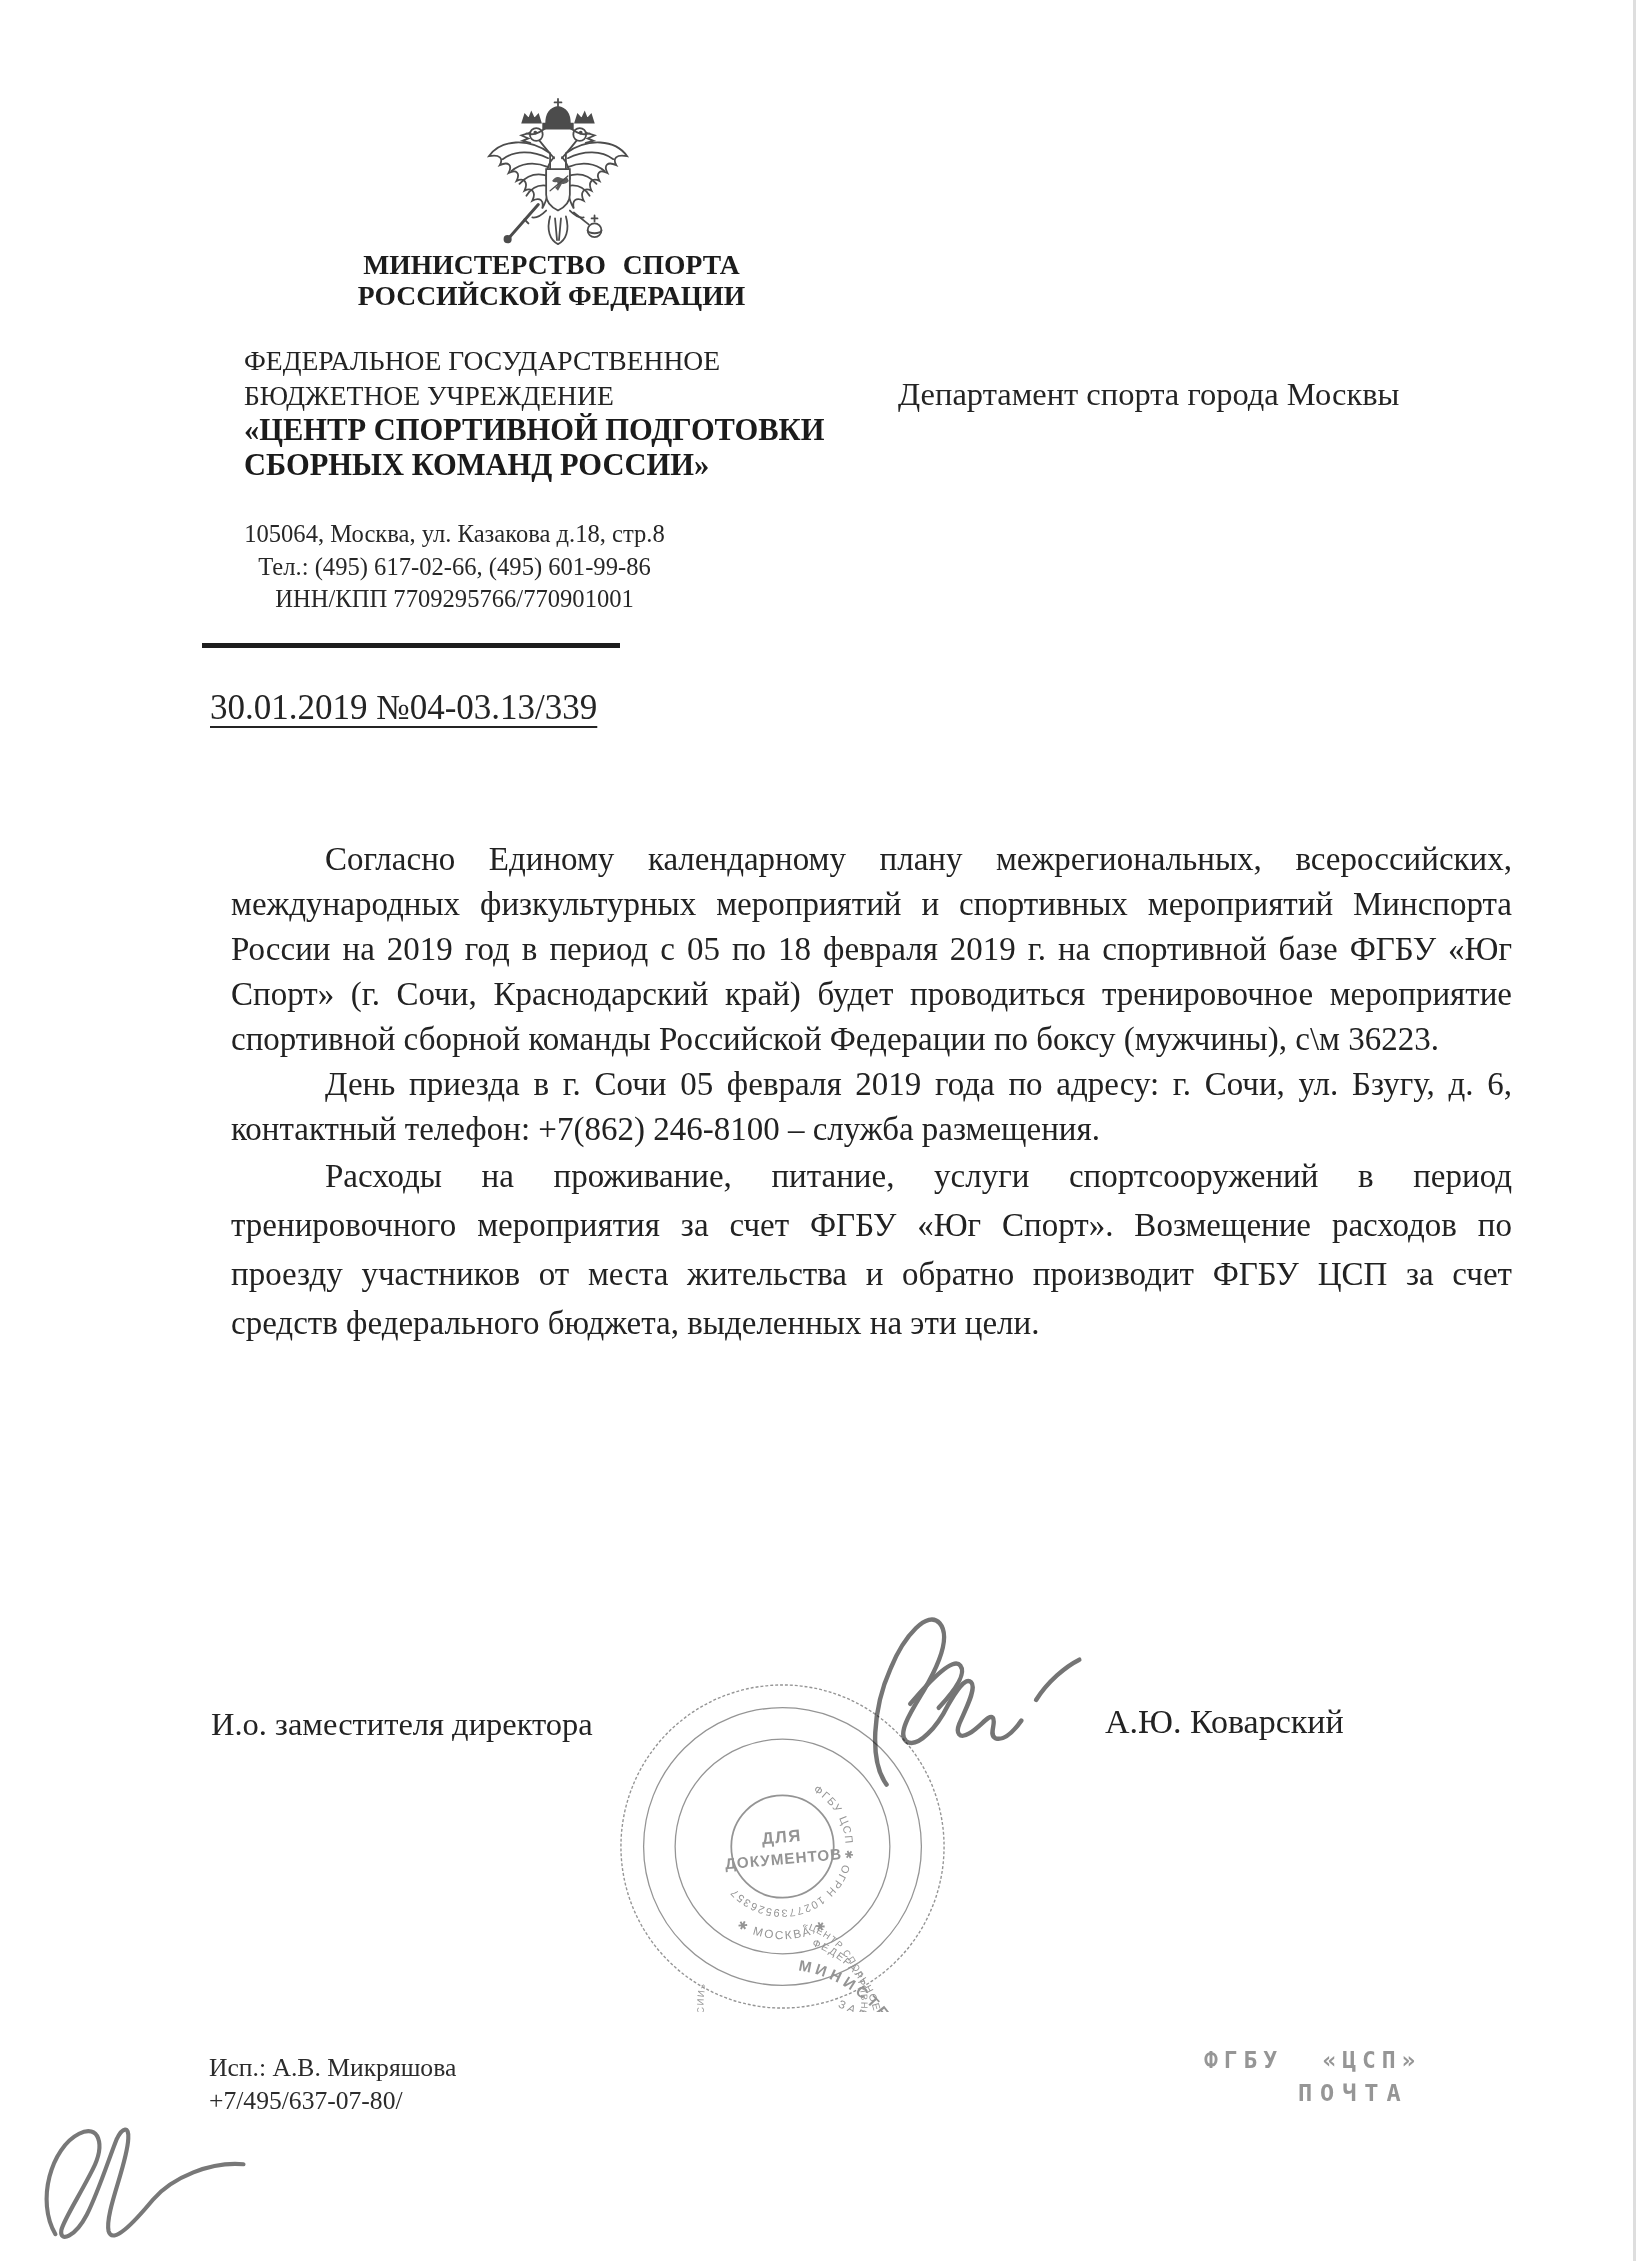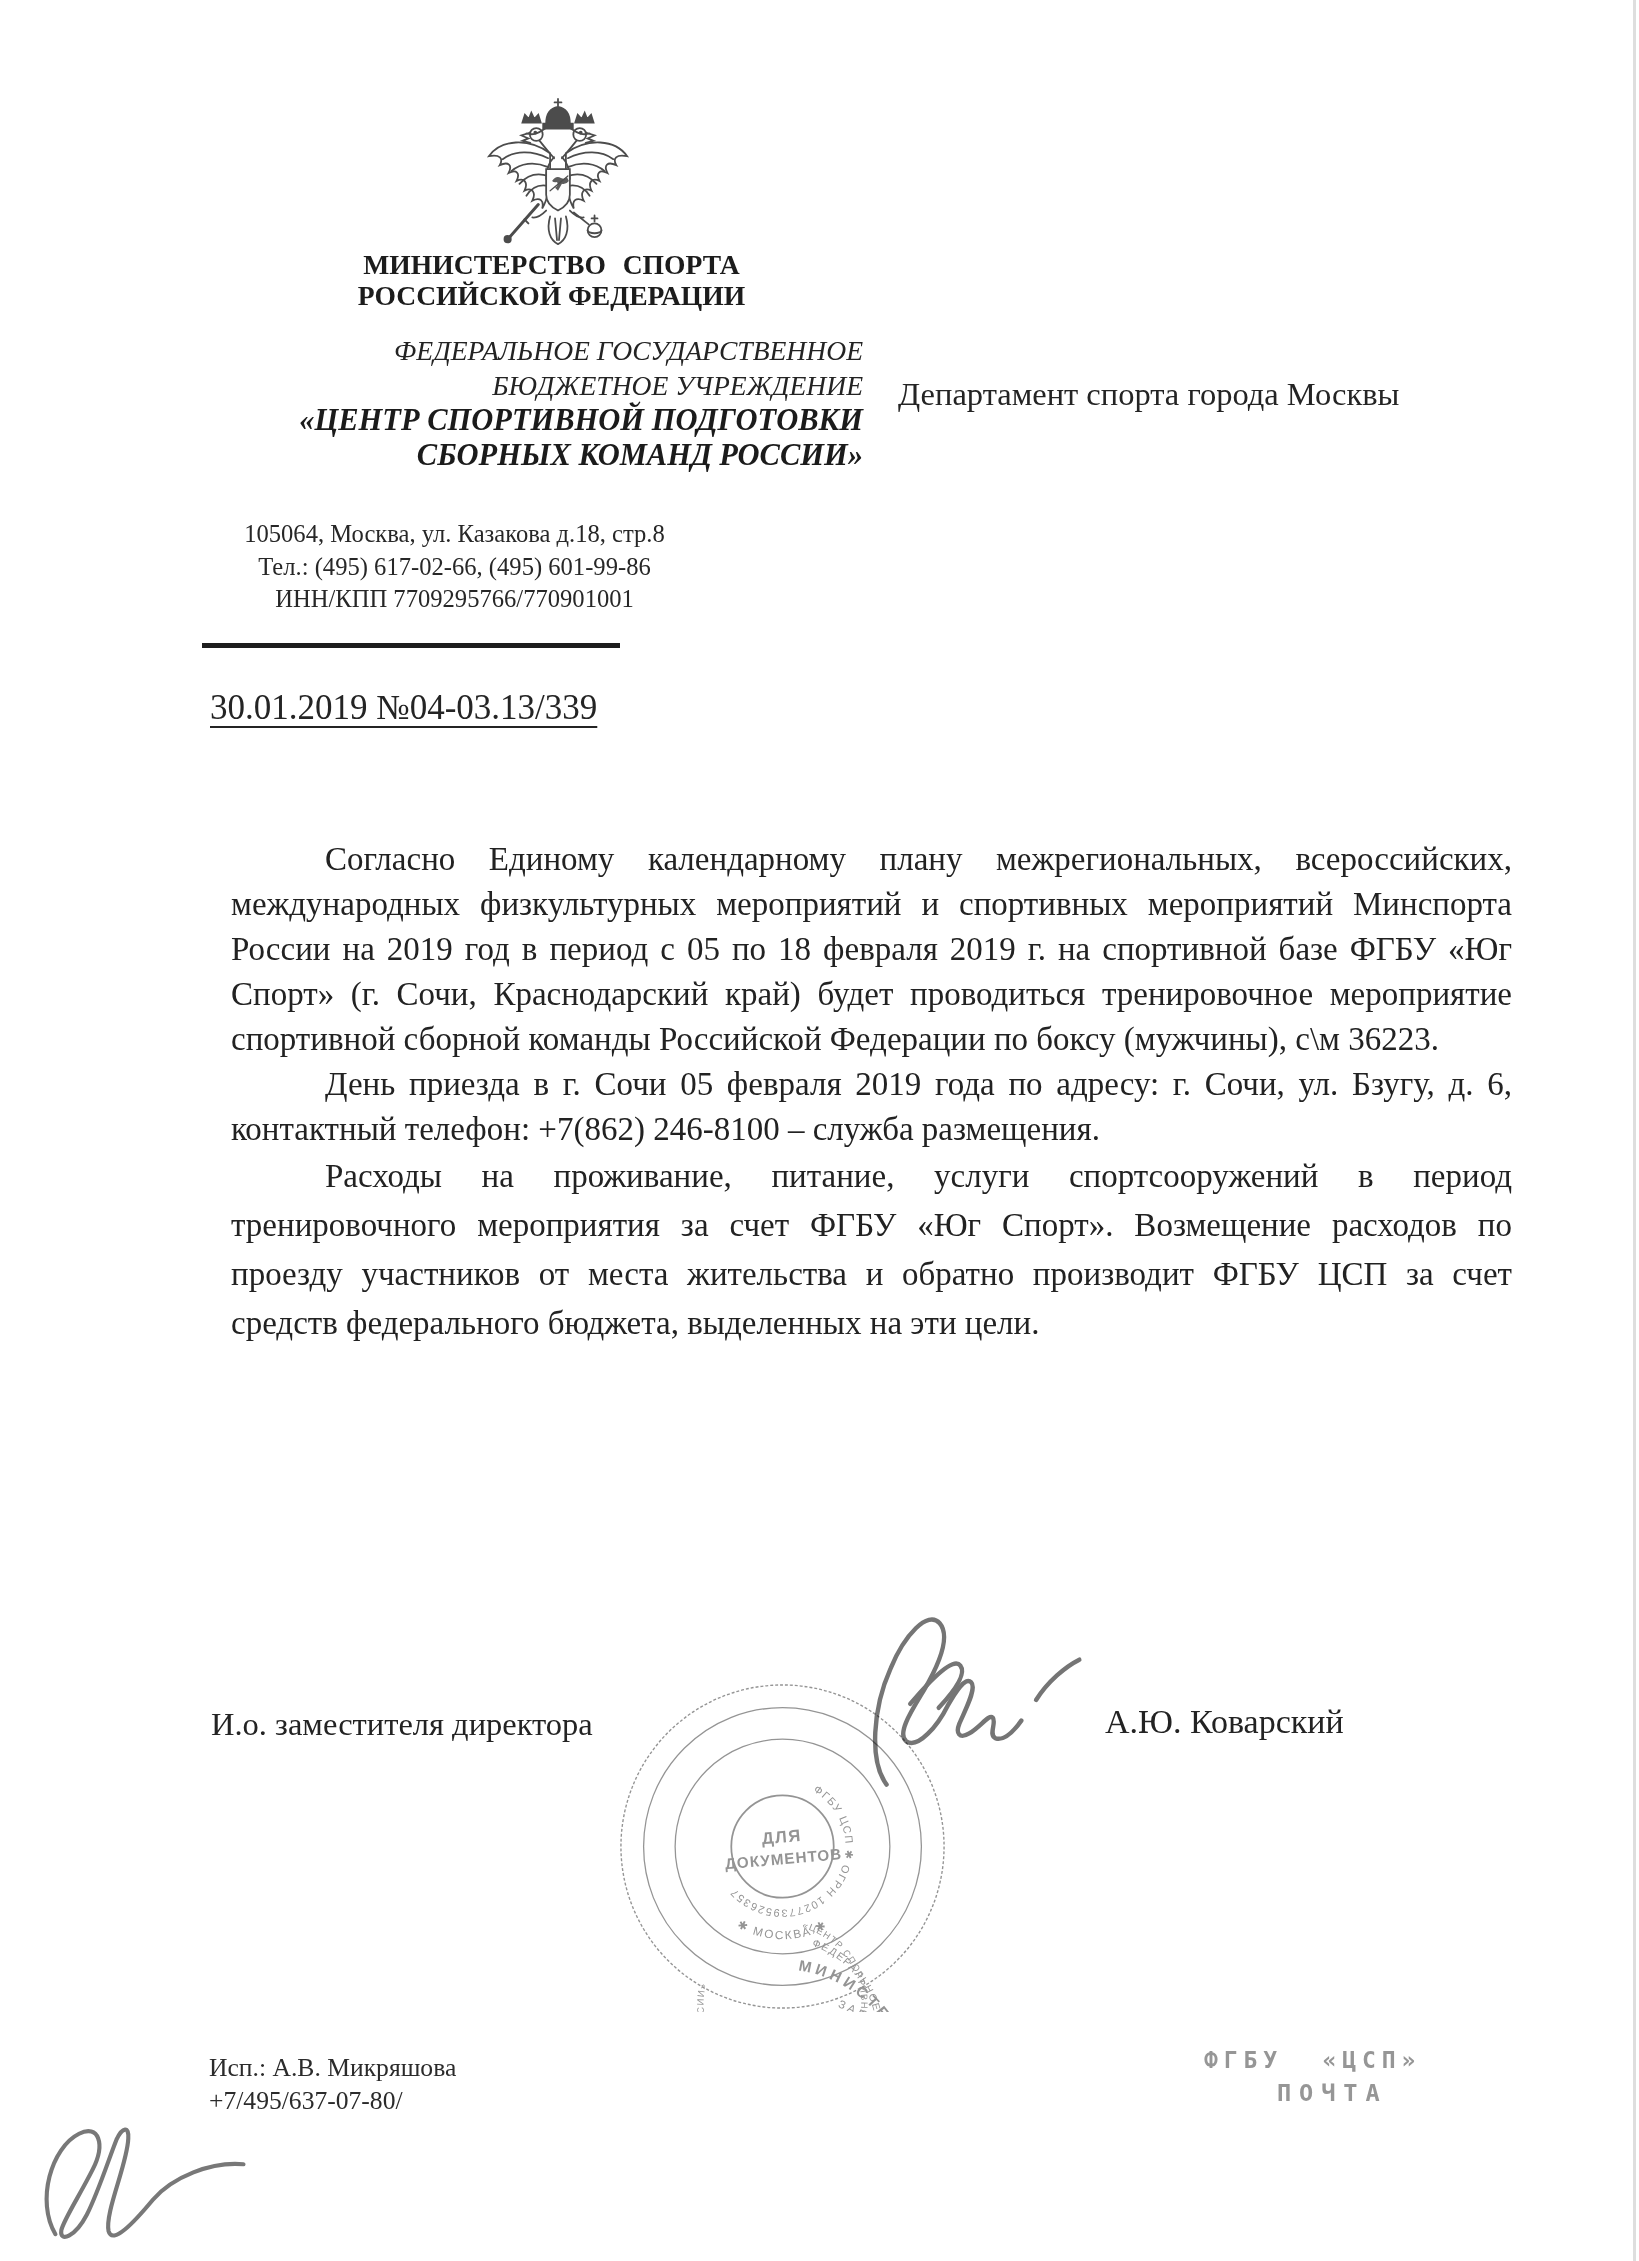--- a/index.html
+++ b/index.html
@@ -7,21 +7,21 @@
     position:relative; width:1639px; height:2262px; margin:0 auto;
     background:#ffffff; overflow:hidden;
     font-family:"Liberation Serif","DejaVu Serif",serif;
     color:#212121;
   }
   .abs{position:absolute;}
   
   .ministry{left:305px; top:250px; width:493px; text-align:center;
     font-weight:bold; font-size:27.6px; line-height:30.5px; color:#1c1c1c;}
   .ministry .l1{word-spacing:9.9px;}
-  .orgblock{left:244px; top:333px; width:619px; text-align:right; line-height:35px; color:#232323;font-style:italic;}
+  .orgblock{left:244px; top:343px; width:619px; text-align:left; line-height:35px; color:#232323;}
   .orgblock .r{font-size:27.6px;}
   .orgblock .b{font-size:30.5px; font-weight:bold; color:#1b1b1b;}
   .addrblock{left:156px; top:518px; width:597px; text-align:center;
     font-size:24.6px; line-height:32.5px; color:#272727;}
   .rule{left:202px; top:643px; width:418px; height:4.9px; background:#1d1d1d;}
   .recipient{left:898px; top:376px; font-size:32.5px; color:#242424; white-space:nowrap;}
   .refline{left:210px; top:688px; font-size:35px; color:#242424;
     text-decoration:underline; text-underline-offset:6.9px;
     text-decoration-thickness:2px; white-space:nowrap;}
   
@@ -31,21 +31,21 @@
   .bodytext p.wide{line-height:49px;}
   .sigpos{left:211px; top:1706px; font-size:32.5px; color:#232323; white-space:nowrap;}
   .signame{left:1105px; top:1703px; font-size:34px; color:#232323; white-space:nowrap;}
   
   .footer{left:209px; top:2051px; font-size:25.6px; line-height:33px; color:#2b2b2b;}
   
   .mailstamp{left:1204px; top:2047px; color:#8e8e8e;
     font-family:"DejaVu Sans Mono","Liberation Mono",monospace;
     filter:blur(0.4px); opacity:.92;}
   .mailstamp .m1{font-size:23px; font-weight:bold; letter-spacing:5.9px; word-spacing:19.7px;}
-  .mailstamp .m2{font-size:23.6px; font-weight:bold; letter-spacing:7.9px; margin-left:73px; margin-top:5.9px;}
+  .mailstamp .m2{font-size:23.6px; font-weight:bold; letter-spacing:7.9px; margin-left:94px; margin-top:5.9px;}
   
   .stampsvg{left:617px; top:1681px; mix-blend-mode:multiply; filter:blur(0.3px); opacity:.92;}
   .sigsvg{left:843px; top:1582px; mix-blend-mode:multiply;}
   .scribble{left:17.7px; top:2104px;}
   .scanedge{left:1633px; top:0; width:3px; height:2262px; background:#dedede;}
   .emblem{left:479px; top:93px;}
   svg text{font-family:"Liberation Sans","DejaVu Sans",sans-serif;}
 </style>
 </head>
 <body>

